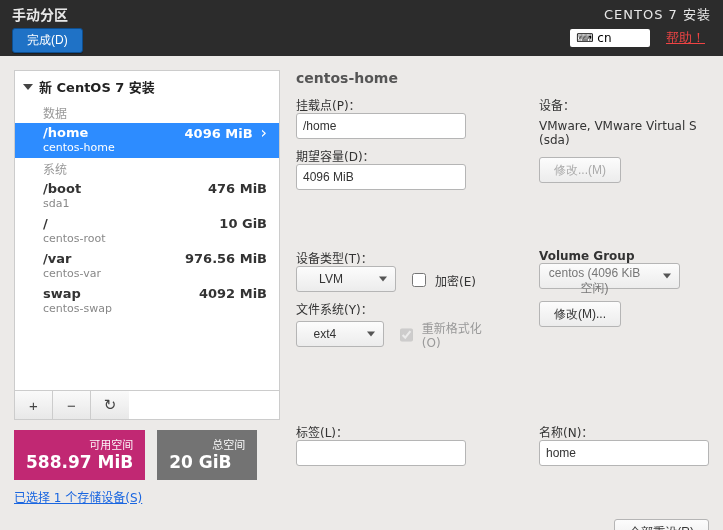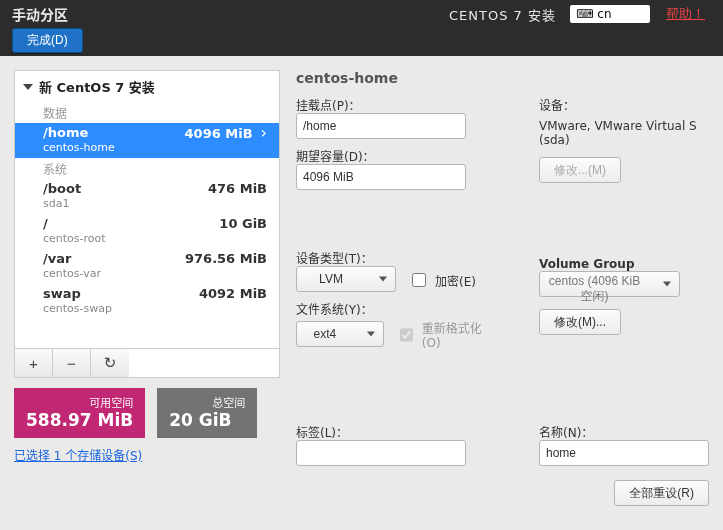--- a/index.html
+++ b/index.html
@@ -26,30 +26,30 @@
   .done-btn {
     background:#1f72c6;
     color:#fff;
     border:1px solid #0d4e8f;
     border-radius:3px;
     padding:3px 14px;
     font-size:12px;
     cursor:pointer;
     box-shadow:0 1px 0 rgba(0,0,0,.3);
   }
-  .top-right { text-align:right; display:flex; flex-direction:row; align-items:flex-end; gap:14px;}
+  .top-right { text-align:right; display:flex; flex-direction:column; align-items:flex-end; gap:5px;}
   .install-title { font-size:13px; letter-spacing:1px; color:#e8e8e8; }
   .top-controls { display:flex; gap:10px; align-items:center; }
   .kbd-box { background:#fff; color:#000; padding:2px 6px; border-radius:2px; display:flex; align-items:center; gap:4px; font-size:12px; min-width:80px; }
   .kbd-icon { font-weight:bold; }
   .help-btn { background:transparent; color:#ef4444; border:none; font-size:13px; cursor:pointer;text-decoration:underline; }
   .main { display:flex; padding:14px 14px 8px 14px; gap:12px; }
   
   .leftcol { width:300px; }
-  .tree { background:#fff; border:1px solid #ccc; height:308px; position:relative; }
+  .tree { background:#fff; border:1px solid #ccc; height:350px; position:relative; }
   .tree-head {
     display:flex; align-items:center; gap:6px;
     padding:6px 8px;
     font-weight:bold;
     font-size:13px;
     color:#222;
   }
   .caret-down {
     width:0;height:0;border-left:5px solid transparent;border-right:5px solid transparent;
     border-top:6px solid #444;
@@ -250,21 +250,21 @@
         </div>
         <div class="flabel" style="margin-top:8px">文件系统(Y)：</div>
         <div style="display:flex; align-items:center; gap:12px;">
           <button class="fselect" style="width:90px">ext4</button>
           <div class="chk-row">
             <input type="checkbox" checked="" disabled="" style="">
             <span class="flabel" style="color:#999">重新格式化(O)</span>
           </div>
         </div>
       </div>
-      <div style="margin-top:24px;">
+      <div style="margin-top:16px;">
         <div class="flabel" style="font-weight:bold">Volume Group</div>
         <button class="fselect wide-vg" style="color:#777">centos  (4096 KiB 空闲)</button>
         <div style="margin-top:6px;">
           <button class="btn-generic">修改(M)...</button>
         </div>
       </div>
 
       <div style="margin-top:30px;">
         <div class="flabel">标签(L)：</div>
         <input class="finput" value="" style="">

